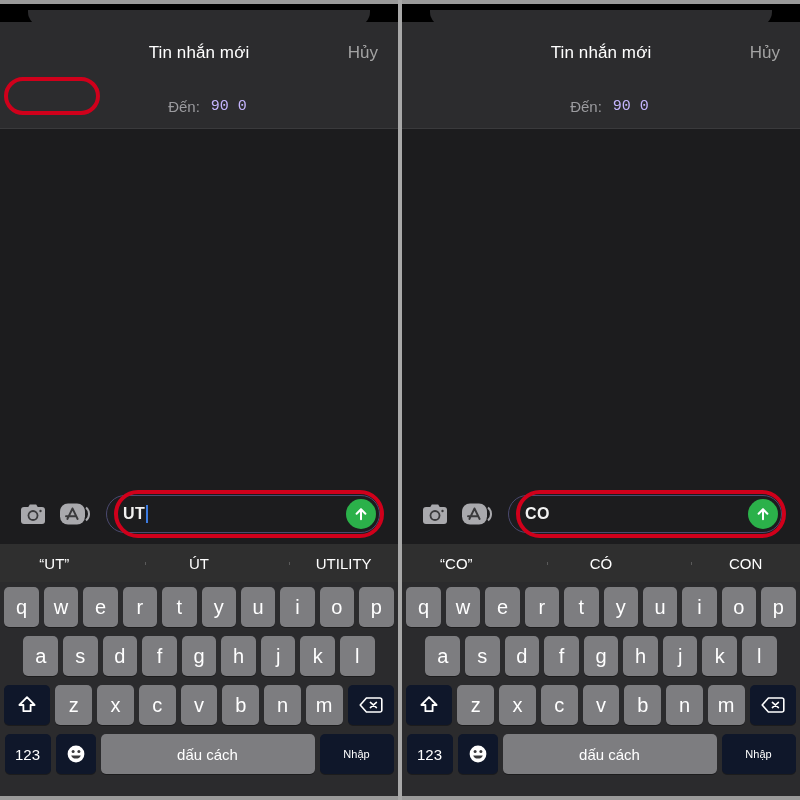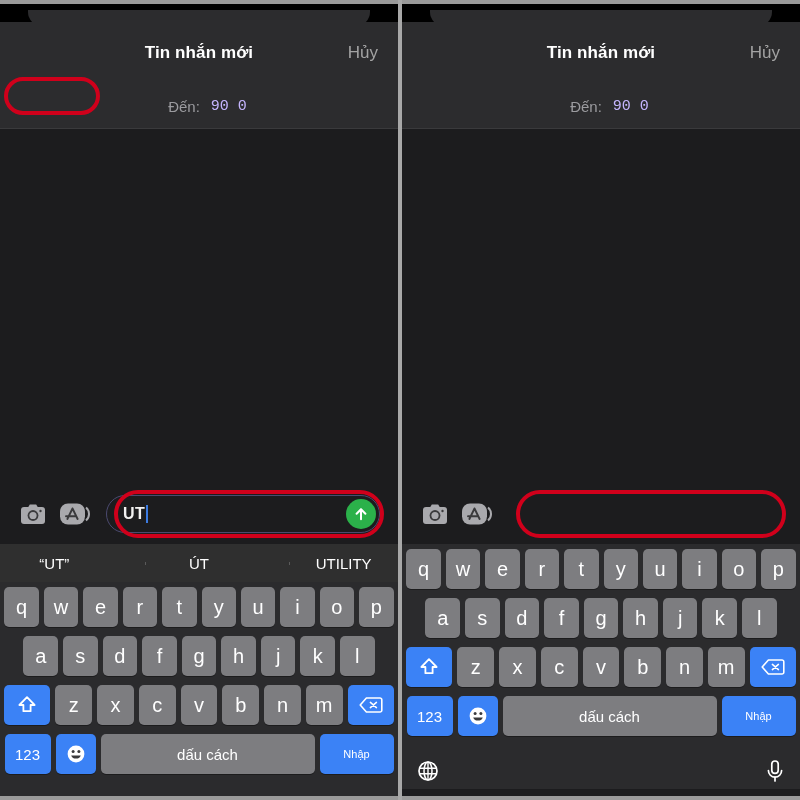--- a/index.html
+++ b/index.html
@@ -33,21 +33,21 @@
   }
 
   
   .navbar{
     position:relative;
     height:62px;
     background:#2c2c2e;
     display:flex;align-items:center;justify-content:center;
   }
   .nav-title{
-    color:#ffffff;font-size:17px;font-weight:bold;letter-spacing:.1px;
+    color:#ffffff;font-size:17px;font-weight:normal;letter-spacing:.1px;
   }
   .nav-cancel{
     position:absolute;right:20px;top:50%;transform:translateY(-50%);
     color:#a3a3a3;font-size:17px;
   }
 
   
   .torow{
     position:relative;
     height:44px;background:#2c2c2e;
@@ -145,21 +145,21 @@
   .key{
     height:40px;
     background:#7d7d80;
     border-radius:5px;
     color:#fff;font-size:20px;
     display:flex;align-items:center;justify-content:center;
     margin:0 2.5px;
     flex:1;
     box-shadow:0 1px 0 rgba(0,0,0,.35);
   }
-  .key.dark{background:#3b82f6;}
+  .key.dark{background:#0f172a;}
   .key.wide{flex:0 0 46px;}
   .key.num{flex:0 0 46px;font-size:15px;}
   .key.emoji{flex:0 0 40px;font-size:19px;}
   .key.space{flex:1;font-size:15px;}
   .key.enter{flex:0 0 74px;font-size:11px;}
   .key svg{display:block;}
 
   .botrow{
     height:34px;background:#2b2b2d;
     display:flex;align-items:flex-start;justify-content:space-between;
@@ -338,23 +338,38 @@
         </svg>
       </div>
       <div class="cicon">
         <svg width="32" height="26" viewBox="0 0 32 26">
           <rect x="1" y="2.5" width="25" height="21" rx="8" fill="#a9a9ad"></rect>
           <path d="M27 6.5 a8.5 8.5 0 0 1 0 13" stroke="#a9a9ad" stroke-width="2" fill="none"></path>
           <path d="M13.5 7.5 L18.6 18 M13.5 7.5 L8.4 18 M7 15.2 H17.3" stroke="#3a3a3c" stroke-width="1.9" stroke-linecap="round" fill="none"></path>
         </svg>
       </div>
 
+      <div class="inputwrap">
+        <div class="inputfield">
+          <span class="input-text">CO</span>
+        </div>
+        <div class="sendbtn">
+          <svg width="18" height="18" viewBox="0 0 18 18">
+            <path d="M9 14.2 V4.6 M9 4.2 L4.6 8.8 M9 4.2 L13.4 8.8" stroke="#fff" stroke-width="2" stroke-linecap="round" stroke-linejoin="round" fill="none"></path>
+          </svg>
+        </div>
+      </div>
       <div class="annot annot-input"></div>
     </div>
 
+    <div class="predbar">
+      <div class="pred">“CO”</div>
+      <div class="pred">CÓ</div>
+      <div class="pred">CON</div>
+    </div>
 
     <div class="kb">
       <div class="krow r1">
         <div class="key">q</div>
         <div class="key">w</div>
         <div class="key">e</div>
         <div class="key">r</div>
         <div class="key">t</div>
         <div class="key">y</div>
         <div class="key">u</div>

